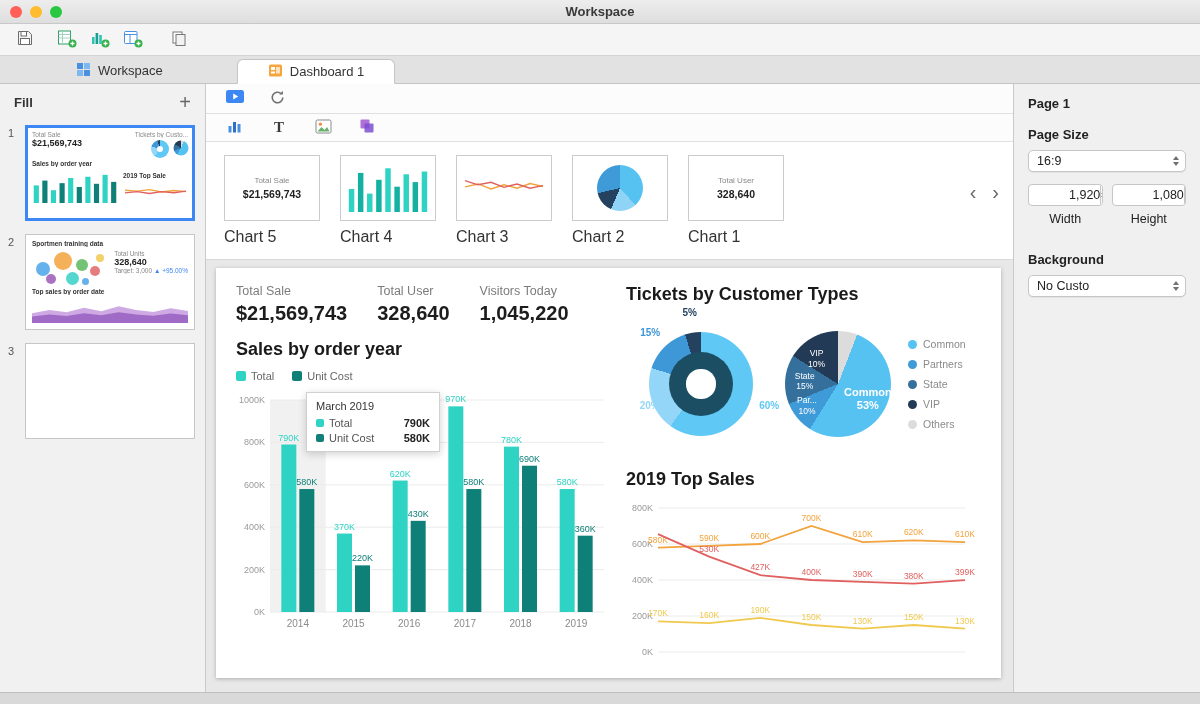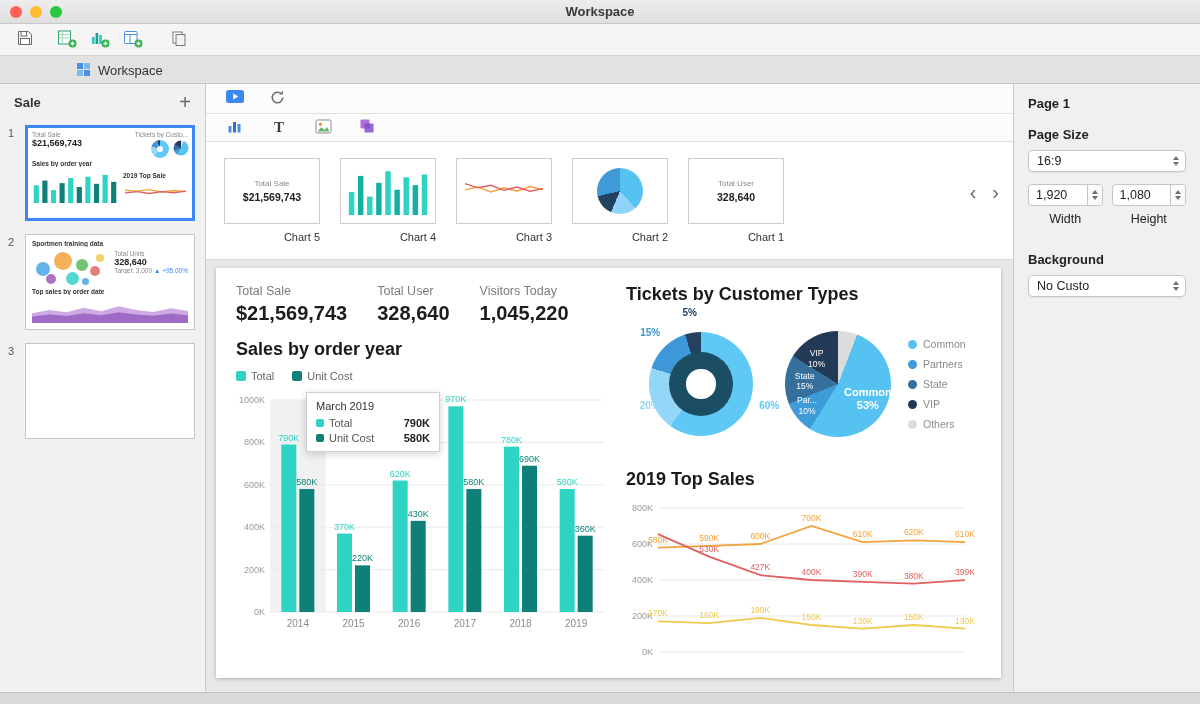--- a/index.html
+++ b/index.html
@@ -53,21 +53,21 @@
 #t2area{width:100%;height:26px;margin-top:2px;}
 
 .main{flex:1;min-width:0;display:flex;flex-direction:column;background:#e8e8e8;}
 .canvas-toolbar{height:30px;background:#fcfcfc;border-bottom:1px solid #e0e0e0;display:flex;align-items:center;gap:16px;padding:0 16px;flex:0 0 auto;}
 .insert-toolbar{height:28px;background:#fcfcfc;border-bottom:1px solid #e0e0e0;display:flex;align-items:center;gap:18px;padding:0 16px;flex:0 0 auto;}
 .t-glyph{font-family:"Liberation Serif",serif;font-size:15px;font-weight:700;color:#3b3b3b;line-height:1;}
 
 .gallery{height:118px;background:#fff;border-bottom:1px solid #d8d8d8;display:flex;align-items:center;gap:20px;padding:0 18px;position:relative;flex:0 0 auto;}
 .g-item{width:96px;}
 .g-card{height:66px;border:1px solid #ccc;background:#fff;display:flex;flex-direction:column;align-items:center;justify-content:center;overflow:hidden;margin-bottom:7px;}
-.g-caption{text-align:right;font-size:11px;color:#333;}
+.g-caption{text-align:left;font-size:16px;color:#333;}
 .g-kpi-label{font-size:8px;color:#888;margin-bottom:3px;}
 .g-kpi-value{font-size:10.5px;font-weight:700;color:#222;}
 .g-card .mini{width:82px;height:48px;}
 #g2{width:46px;height:46px;position:relative;}
 .g-nav{position:absolute;right:14px;top:40px;display:flex;gap:16px;font-size:20px;color:#666;}
 .g-nav span{cursor:pointer;line-height:1;}
 
 .canvas{flex:1;position:relative;}
 .dashboard{position:absolute;left:10px;top:8px;right:12px;bottom:14px;background:#fff;box-shadow:0 1px 4px rgba(0,0,0,.25);padding:16px 20px;display:flex;gap:18px;overflow:hidden;}
 .col-left{width:372px;flex:0 0 auto;}
@@ -105,21 +105,21 @@
 .inspector{width:187px;background:#f0f0f0;border-left:1px solid #c9c9c9;padding:12px 14px;flex:0 0 auto;}
 .insp-title{font-size:13px;font-weight:700;color:#222;margin-bottom:16px;}
 .insp-label{font-size:13px;font-weight:700;color:#222;margin-bottom:8px;}
 .insp-label.bg{margin-top:26px;}
 .mac-select{height:22px;background:#fff;border:1px solid #c6c6c6;border-radius:5px;display:flex;align-items:center;padding:0 4px 0 8px;font-size:12.5px;color:#222;margin-bottom:12px;box-shadow:0 1px 1px rgba(0,0,0,.06);cursor:pointer;}
 .sel-arrows{margin-left:auto;display:flex;flex-direction:column;gap:2px;align-items:center;padding:0 2px;}
 .aru{width:0;height:0;border-left:3.5px solid transparent;border-right:3.5px solid transparent;border-bottom:4.5px solid #707070;}
 .ard{width:0;height:0;border-left:3.5px solid transparent;border-right:3.5px solid transparent;border-top:4.5px solid #707070;}
 .dims-row{display:flex;gap:9px;}
 .num-field{flex:1;height:22px;background:#fff;border:1px solid #c6c6c6;border-radius:4px;display:flex;align-items:center;font-size:12.5px;color:#222;overflow:hidden;cursor:text;}
-.num-val{flex:1;padding-left:7px;}
+.num-val{flex:1;padding-left:7px;margin-left:33px;}
 .num-stepper{width:15px;height:100%;border-left:1px solid #c6c6c6;display:flex;flex-direction:column;align-items:center;justify-content:center;gap:2px;background:#fafafa;}
 .dims-labels{display:flex;gap:9px;margin-top:6px;}
 .dims-labels span{flex:1;text-align:center;font-size:12.5px;color:#222;}
 </style>
 </head>
 <body>
 
 <div class="window">
 
   <div class="titlebar">
@@ -177,27 +177,36 @@
   <div class="tabbar">
     <div class="tab">
       <span><svg width="15" height="15" viewBox="0 0 15 15">
             <rect x="1" y="1" width="6" height="6" fill="#4a90e2"></rect>
             <rect x="8" y="1" width="6" height="6" fill="#7db8f0"></rect>
             <rect x="1" y="8" width="6" height="6" fill="#7db8f0"></rect>
             <rect x="8" y="8" width="6" height="6" fill="#4a90e2"></rect>
           </svg></span>
       <span>Workspace</span>
     </div>
+    <div class="tab active">
+      <span><svg width="15" height="15" viewBox="0 0 15 15">
+            <rect x="1" y="1.5" width="13" height="12" rx="1.5" fill="#f5a53c"></rect>
+            <rect x="3" y="4" width="4" height="3" fill="#fff"></rect>
+            <rect x="8" y="4" width="4" height="6.5" fill="#fde3bd"></rect>
+            <rect x="3" y="8.5" width="4" height="2" fill="#fff"></rect>
+          </svg></span>
+      <span>Dashboard 1</span>
+    </div>
   </div>
 
   <div class="content">
 
     <aside class="pages-panel">
       <div class="pages-header">
-        <span>Sale</span>
+        <span>Fill</span>
         <button class="add-page">+</button>
       </div>
       <div class="page-row">
         <span class="pnum">1</span>
         <div class="thumb selected">
           <div class="t1-top">
             <div>
               <div class="t-tiny">Total Sale</div>
               <div class="t-val">$21,569,743</div>
             </div>

